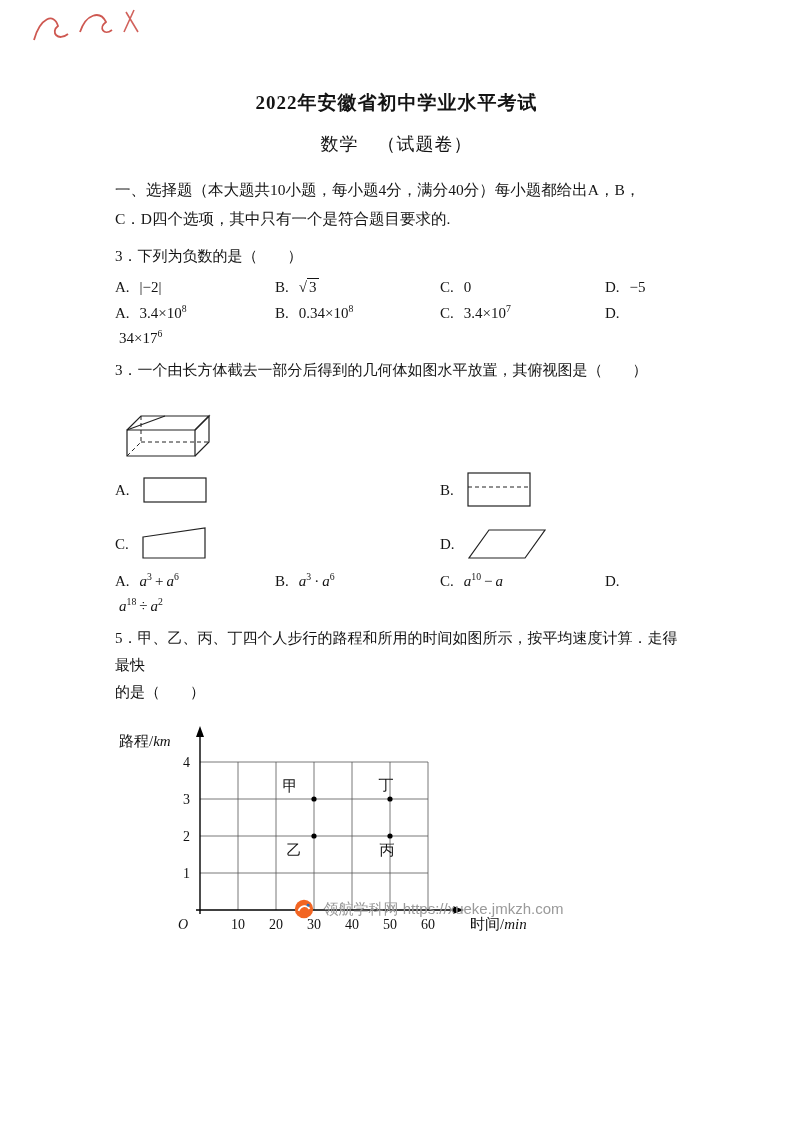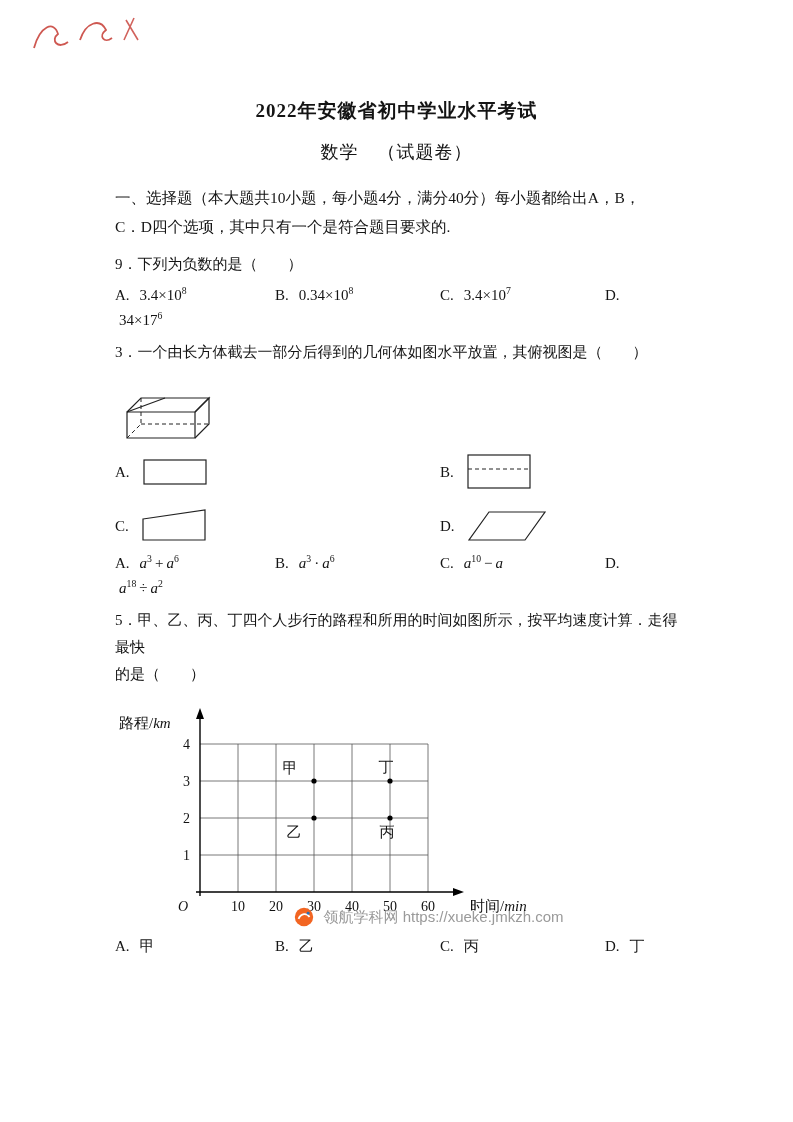--- a/index.html
+++ b/index.html
@@ -1,17 +1,17 @@
 <!DOCTYPE html>
 <html><head>
 <meta charset="utf-8">
 <style>
   html,body { margin:0; padding:0; background:#ffffff; }
   .page {
-    position:relative; width:793px; height:946px; margin:8px auto;
+    position:relative; width:793px; height:946px; margin:0 auto;
     background:#ffffff; overflow:hidden;
     font-family:"Liberation Serif","DejaVu Serif",serif;
     color:#141414; font-size:15px;
   }
   .red-marks { position:absolute; left:26px; top:0; }
   .content { padding:0 108px 0 115px; }
 
   .title { text-align:center; font-size:19px; font-weight:bold; margin:90px 0 0 0; letter-spacing:1px; }
   .subtitle { text-align:center; font-size:18px; font-weight:normal; margin:16px 0 0 0; letter-spacing:1px; }
 
@@ -61,21 +61,27 @@
   </svg>
 
   <h1 class="title">2022年安徽省初中学业水平考试</h1>
   <h2 class="subtitle">数学　（试题卷）</h2>
 
   <main class="content">
 
     <p class="section-heading"><span>一、选择题（本大题共10小题，每小题4分，满分40分）每小题都给出A，B，</span><br><span>C．D四个选项，其中只有一个是符合题目要求的.</span></p>
 
     <div class="question">
-      <p class="stem">9．下列为负数的是（　　）</p>
+      <p class="stem">3．下列为负数的是（　　）</p>
+      <div class="opts">
+        <span class="opt"><span class="lbl">A.</span><span class="math">|−2|</span></span>
+        <span class="opt"><span class="lbl">B.</span><span class="math"><span>√</span><span class="radicand">3</span></span></span>
+        <span class="opt"><span class="lbl">C.</span><span class="math">0</span></span>
+        <span class="opt"><span class="lbl">D.</span><span class="math">−5</span></span>
+      </div>
     </div>
 
     <div class="question">
       <div class="opts">
         <span class="opt"><span class="lbl">A.</span><span class="math"><span>3.4×10</span><sup>8</sup></span></span>
         <span class="opt"><span class="lbl">B.</span><span class="math"><span>0.34×10</span><sup>8</sup></span></span>
         <span class="opt"><span class="lbl">C.</span><span class="math"><span>3.4×10</span><sup>7</sup></span></span>
         <span class="opt"><span class="lbl">D.</span></span>
       </div>
       <p class="opt-cont"><span class="math"><span>34×17</span><sup>6</sup></span></p>

